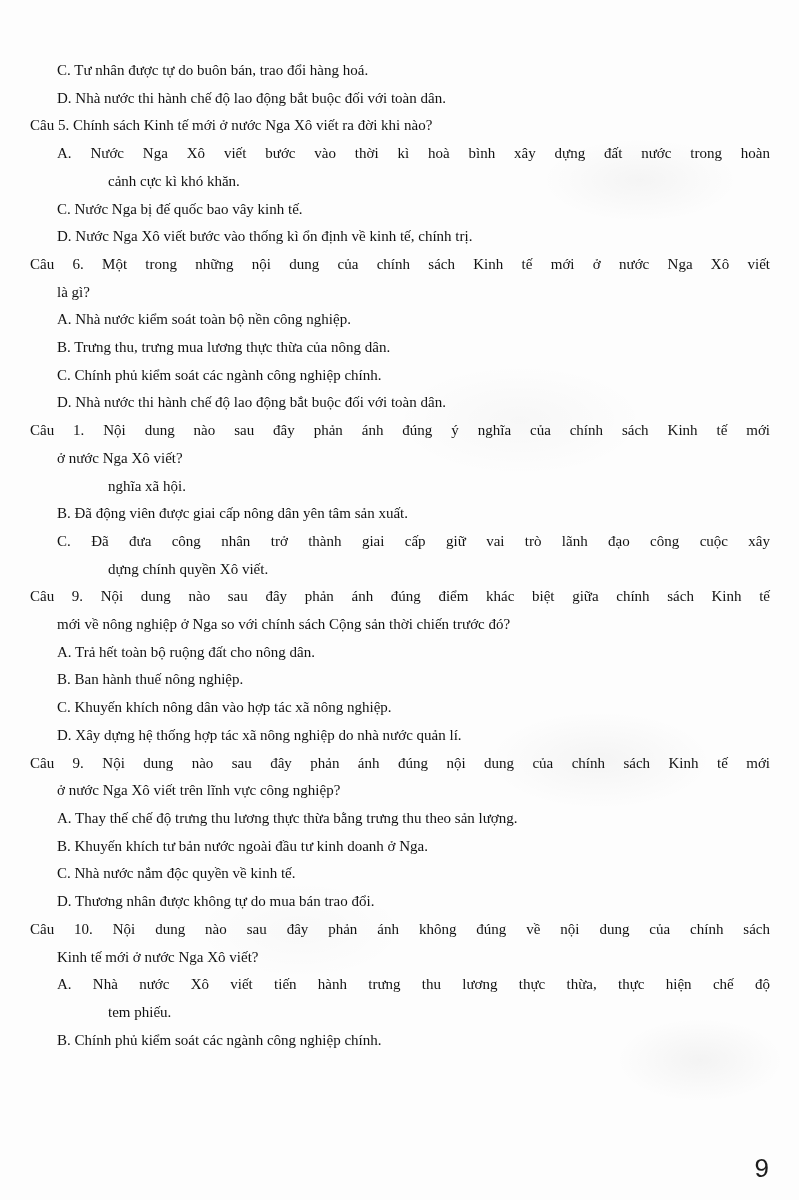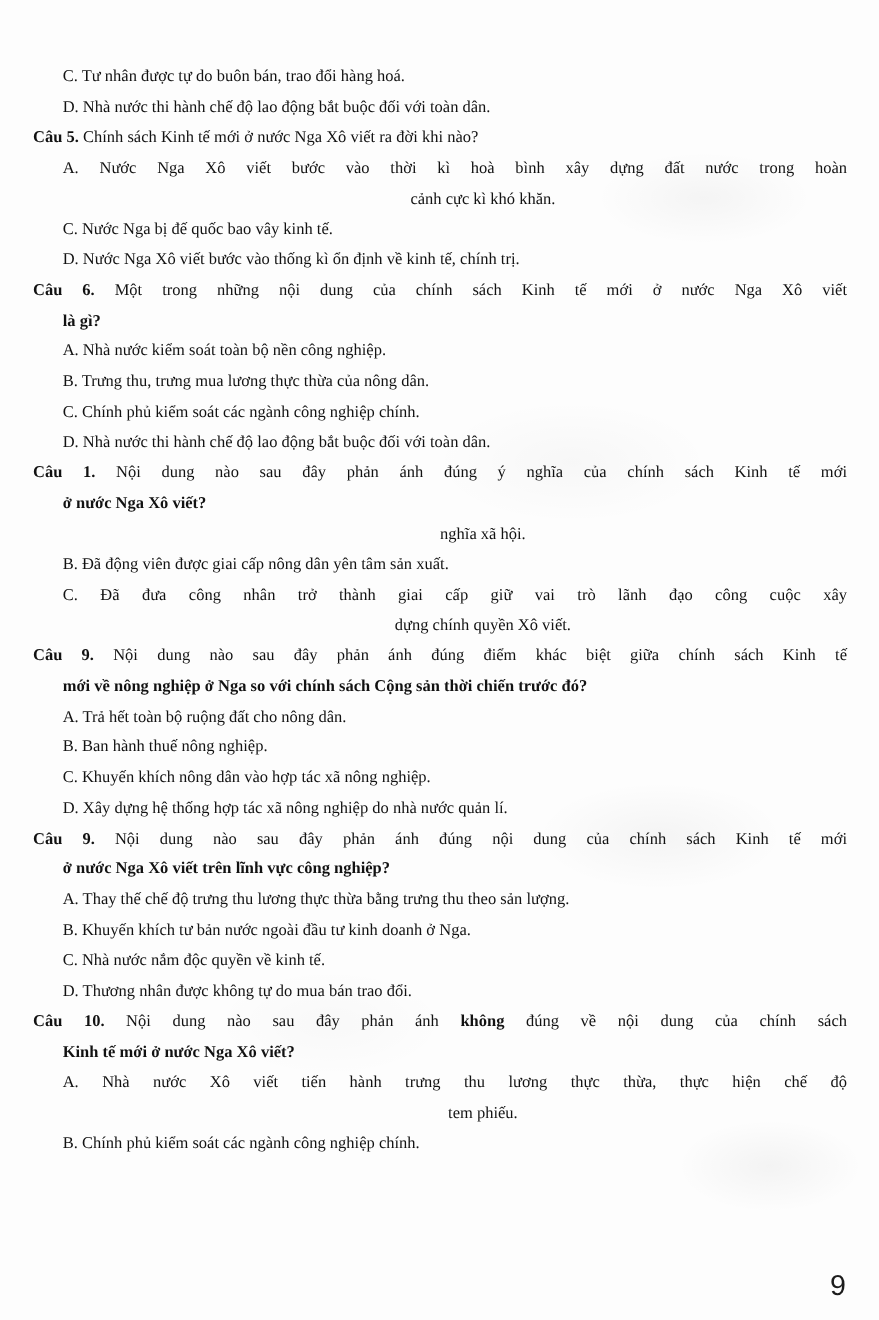--- a/index.html
+++ b/index.html
@@ -39,24 +39,24 @@
     font-size: 15px;
     line-height: 27.7px;
     white-space: nowrap;
   }
   .line.just {
     white-space: normal;
     text-align: justify;
     text-align-last: justify;
   }
   .q   { margin-left: 0; }
-  .qw  { margin-left: 27px; font-weight: bold; }
+  .qw  { margin-left: 27px; }
   .opt { margin-left: 27px; }
-  .optw{ margin-left: 78px; text-align: center; }
-  .seg-bold { font-weight: bold; }
+  .optw{ margin-left: 78px; }
+  .seg-bold { font-weight: normal; }
   .page-number {
     position: absolute;
     right: 30px;
     bottom: 16px;
     font-family: "Liberation Sans", sans-serif;
     font-size: 26px;
     color: #1c1c1c;
   }
 </style>
 </head>

